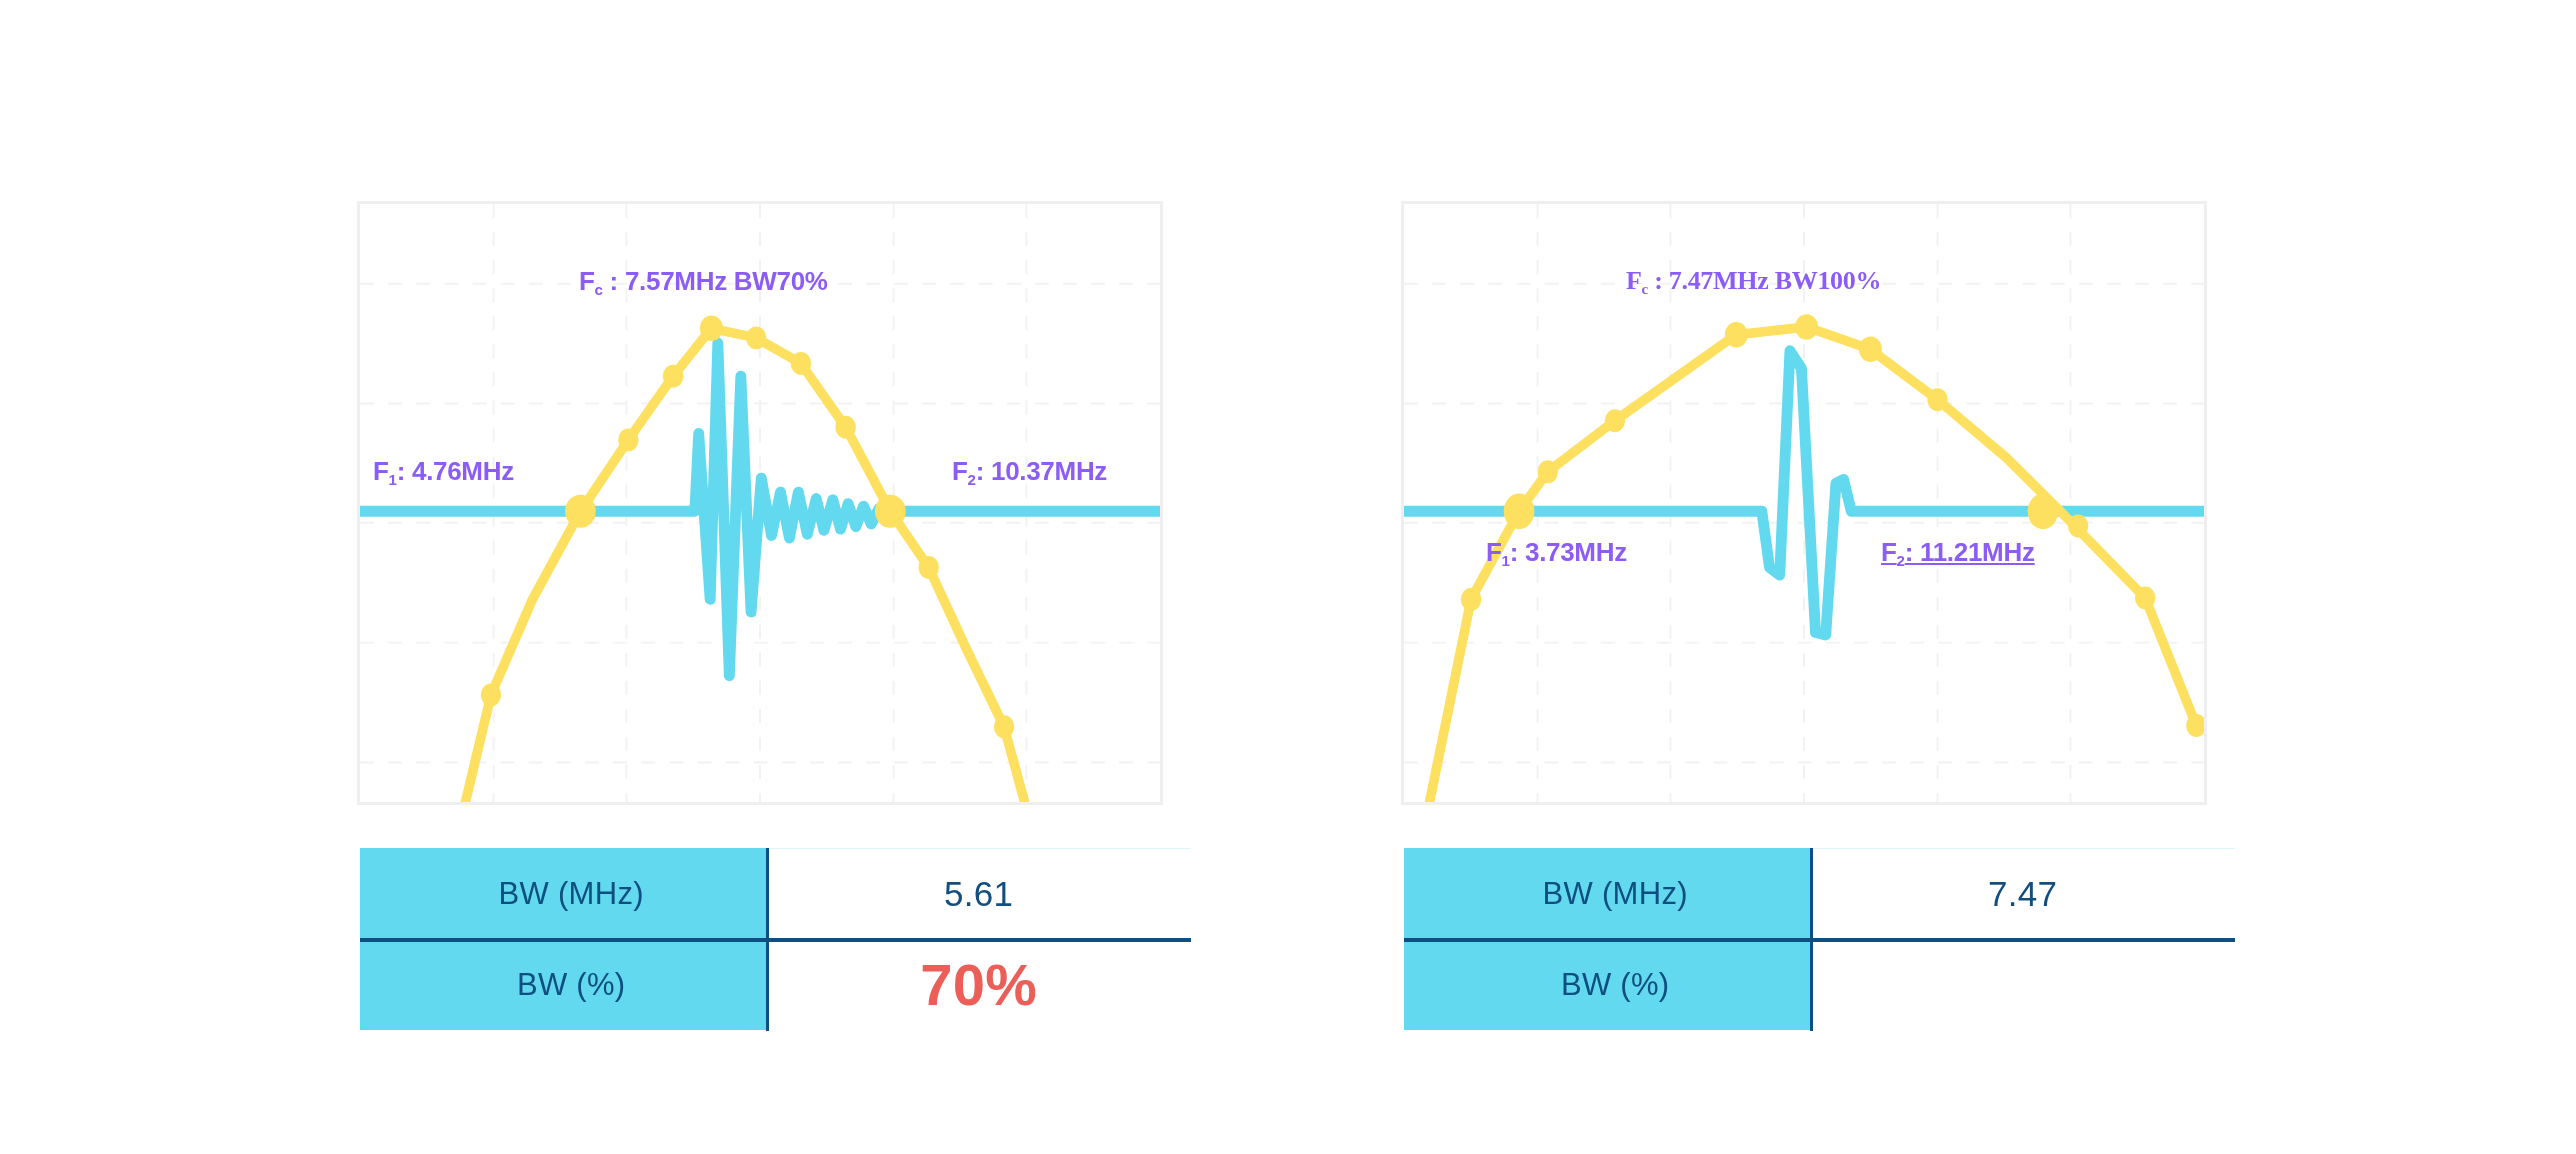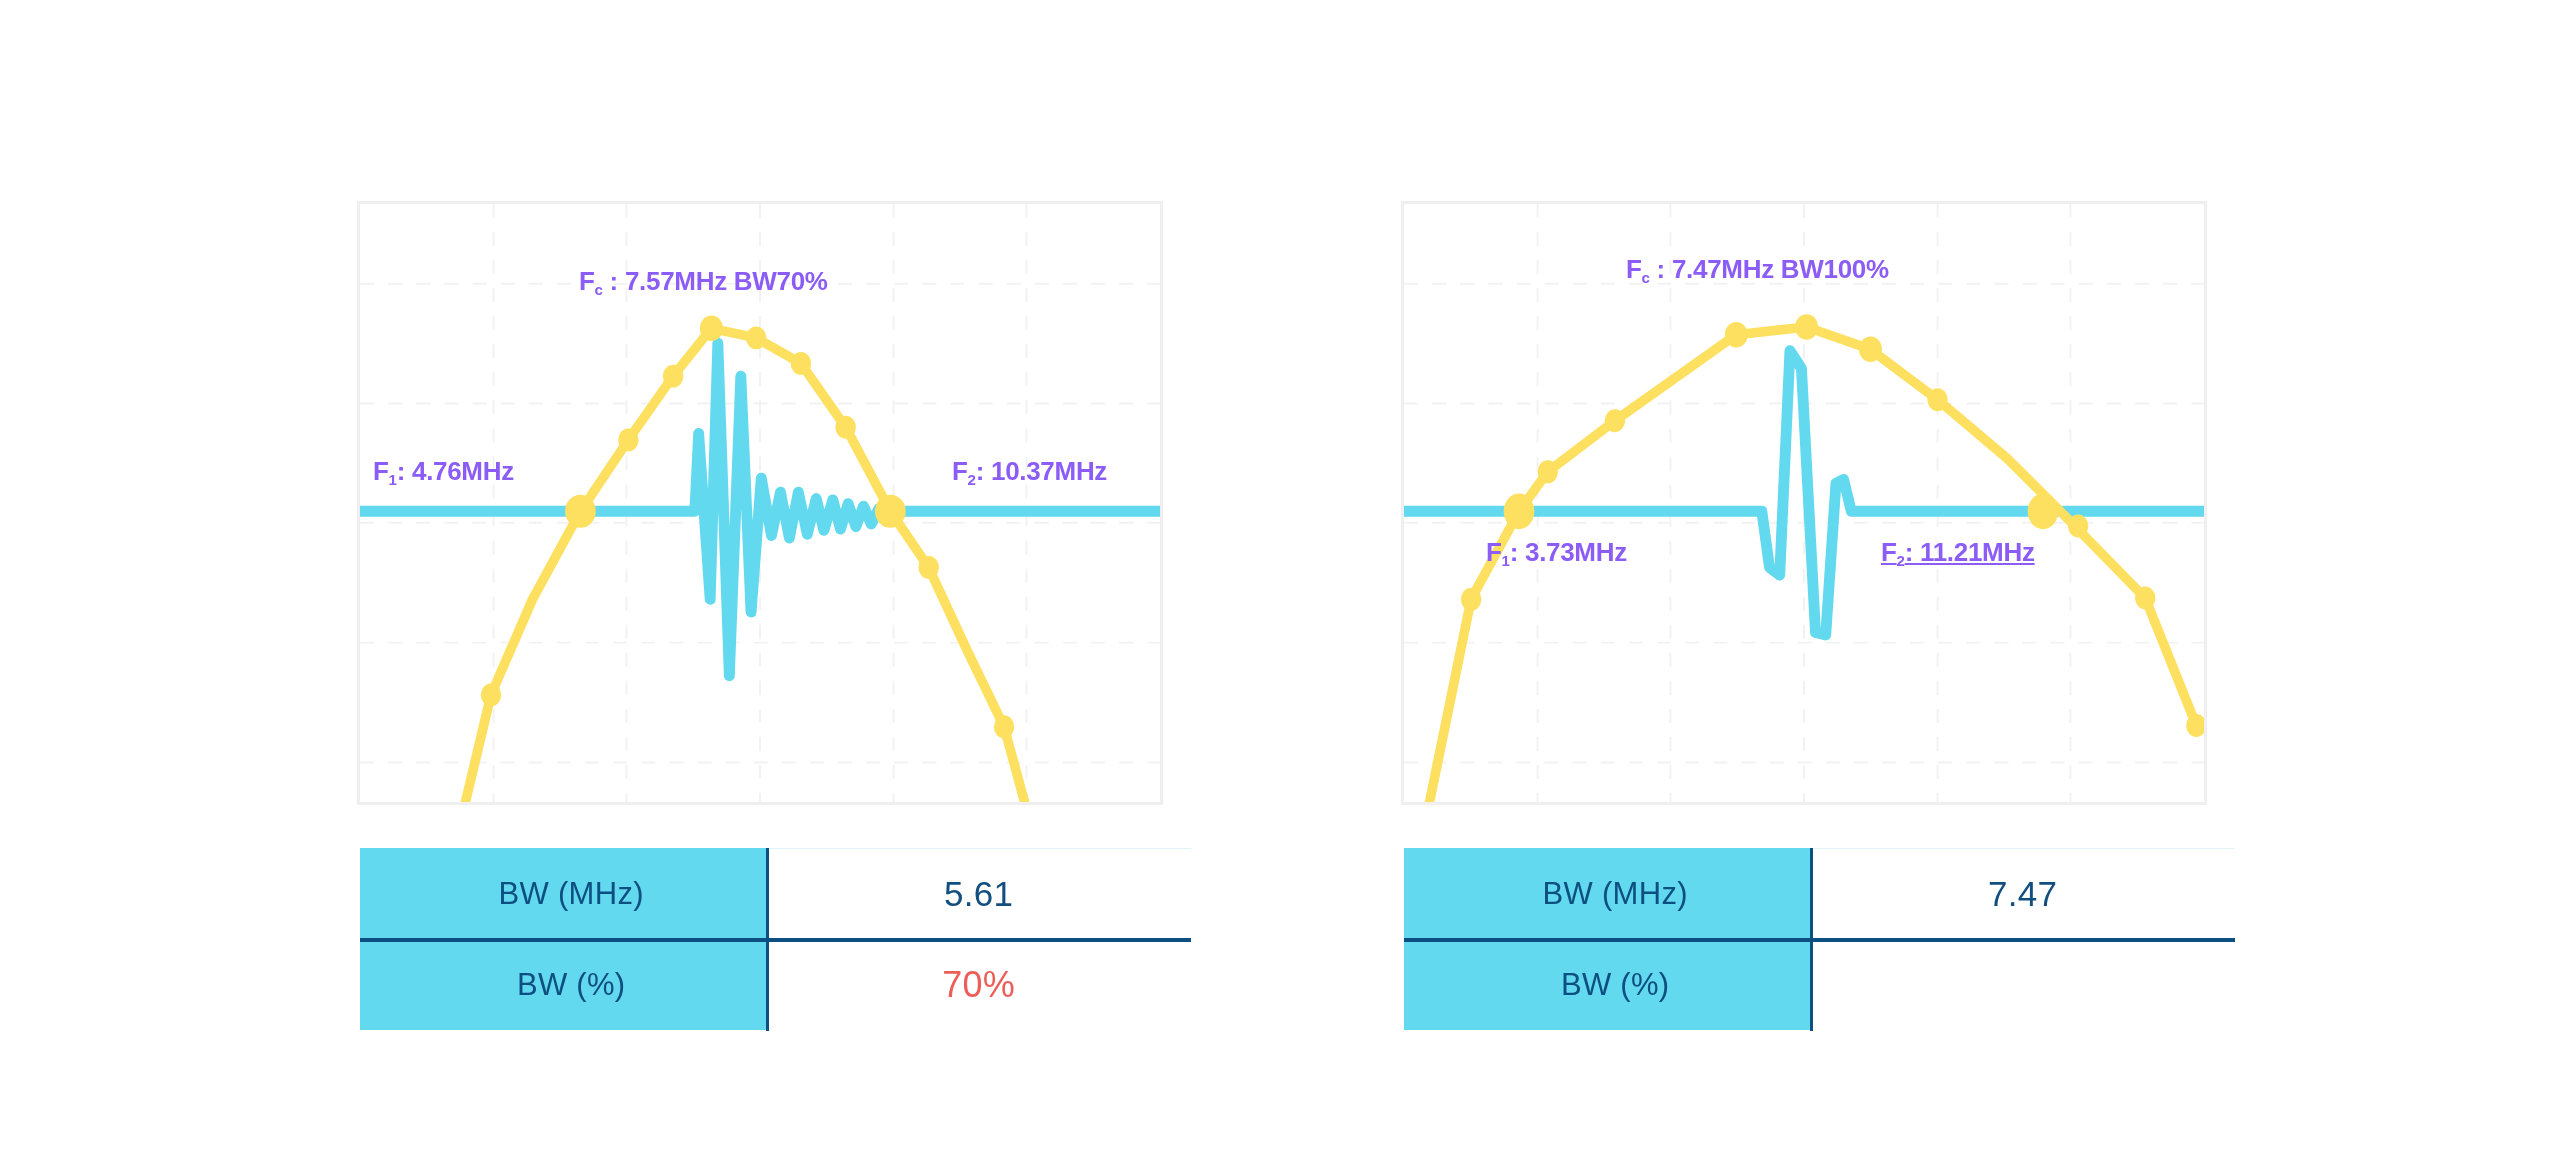--- a/index.html
+++ b/index.html
@@ -61,21 +61,21 @@
     position: relative;
     top: 0.32em;
   }
 
   
   .lbl-fc-left { left: 219px; top: 64px; }
   .lbl-f1-left { left: 13px;  top: 254px; text-align: right; }
   .lbl-f2-left { left: 592px; top: 254px; }
 
   
-  .lbl-fc-right { left: 222px; top: 52px; }
+  .lbl-fc-right { left: 222px; top: 64px; font-family: Liberation Serif, serif; }
   .lbl-f1-right { left: 82px; top: 335px; }
   .lbl-f2-right { left: 477px; top: 335px; text-decoration: underline; }
 
   
   .bw-table {
     position: absolute;
     top: 647px;
     left: 3.2px;
     width: 831px;
     height: 183px;
@@ -113,22 +113,22 @@
     position: relative;
     z-index: 2;
   }
   .bw-value-mhz {
     color: #134E80;
     font-size: 35px;
     letter-spacing: 0.3px;
   }
   .bw-value-pct {
     color: #EC5E58;
-    font-size: 36px;
-    font-weight: normal;
+    font-size: 58px;
+    font-weight: bold;
     letter-spacing: 0.3px;
   }
   
   .col-divider {
     position: absolute;
     left: 406px;
     top: 0;
     width: 2.6px;
     height: 183px;
     background: #0E4F81;

